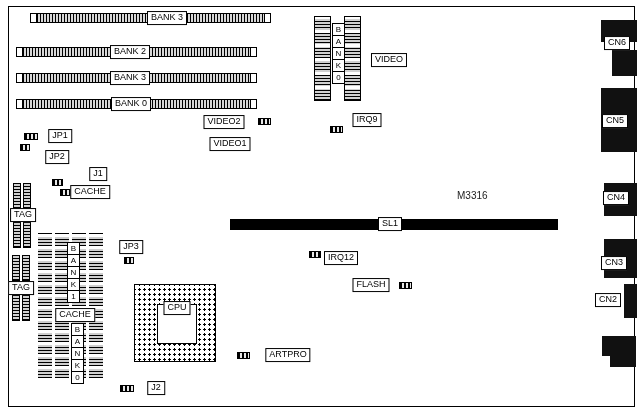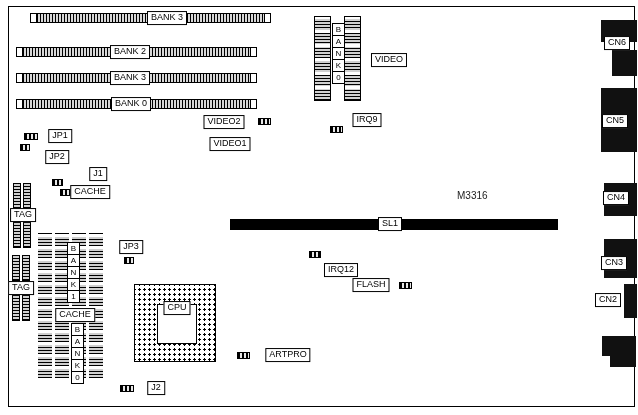--- a/index.html
+++ b/index.html
@@ -124,21 +124,21 @@
 
   <div class="cpu" style="left:134px;top:284px;width:82px;height:78px"></div>
   <div class="cpu-inner" style="left:157px;top:304px;width:40px;height:40px"></div>
   <div class="lbl" style="left:177px;top:308px">CPU</div>
 
   <div class="bar" style="left:230px;top:219px;width:328px;height:11px"></div>
   <div class="lbl" style="left:390px;top:224px">SL1</div>
   <div class="plain" style="left:457px;top:190px">M3316</div>
 
   <div class="jmp" style="left:309px;top:251px;width:12px"></div>
-  <div class="lbl" style="left:341px;top:270px">IRQ12</div>
+  <div class="lbl" style="left:341px;top:258px">IRQ12</div>
   <div class="lbl" style="left:371px;top:285px">FLASH</div>
   <div class="jmp" style="left:399px;top:282px;width:13px"></div>
   <div class="jmp" style="left:237px;top:352px;width:13px"></div>
   <div class="lbl" style="left:288px;top:355px">ARTPRO</div>
   <div class="jmp" style="left:120px;top:385px;width:14px"></div>
   <div class="lbl" style="left:156px;top:388px">J2</div>
 
   <div class="conn" style="left:601px;top:20px;width:36px;height:22px"></div>
   <div class="conn" style="left:612px;top:50px;width:25px;height:26px"></div>
   <div class="lbl" style="left:617px;top:43px">CN6</div>

